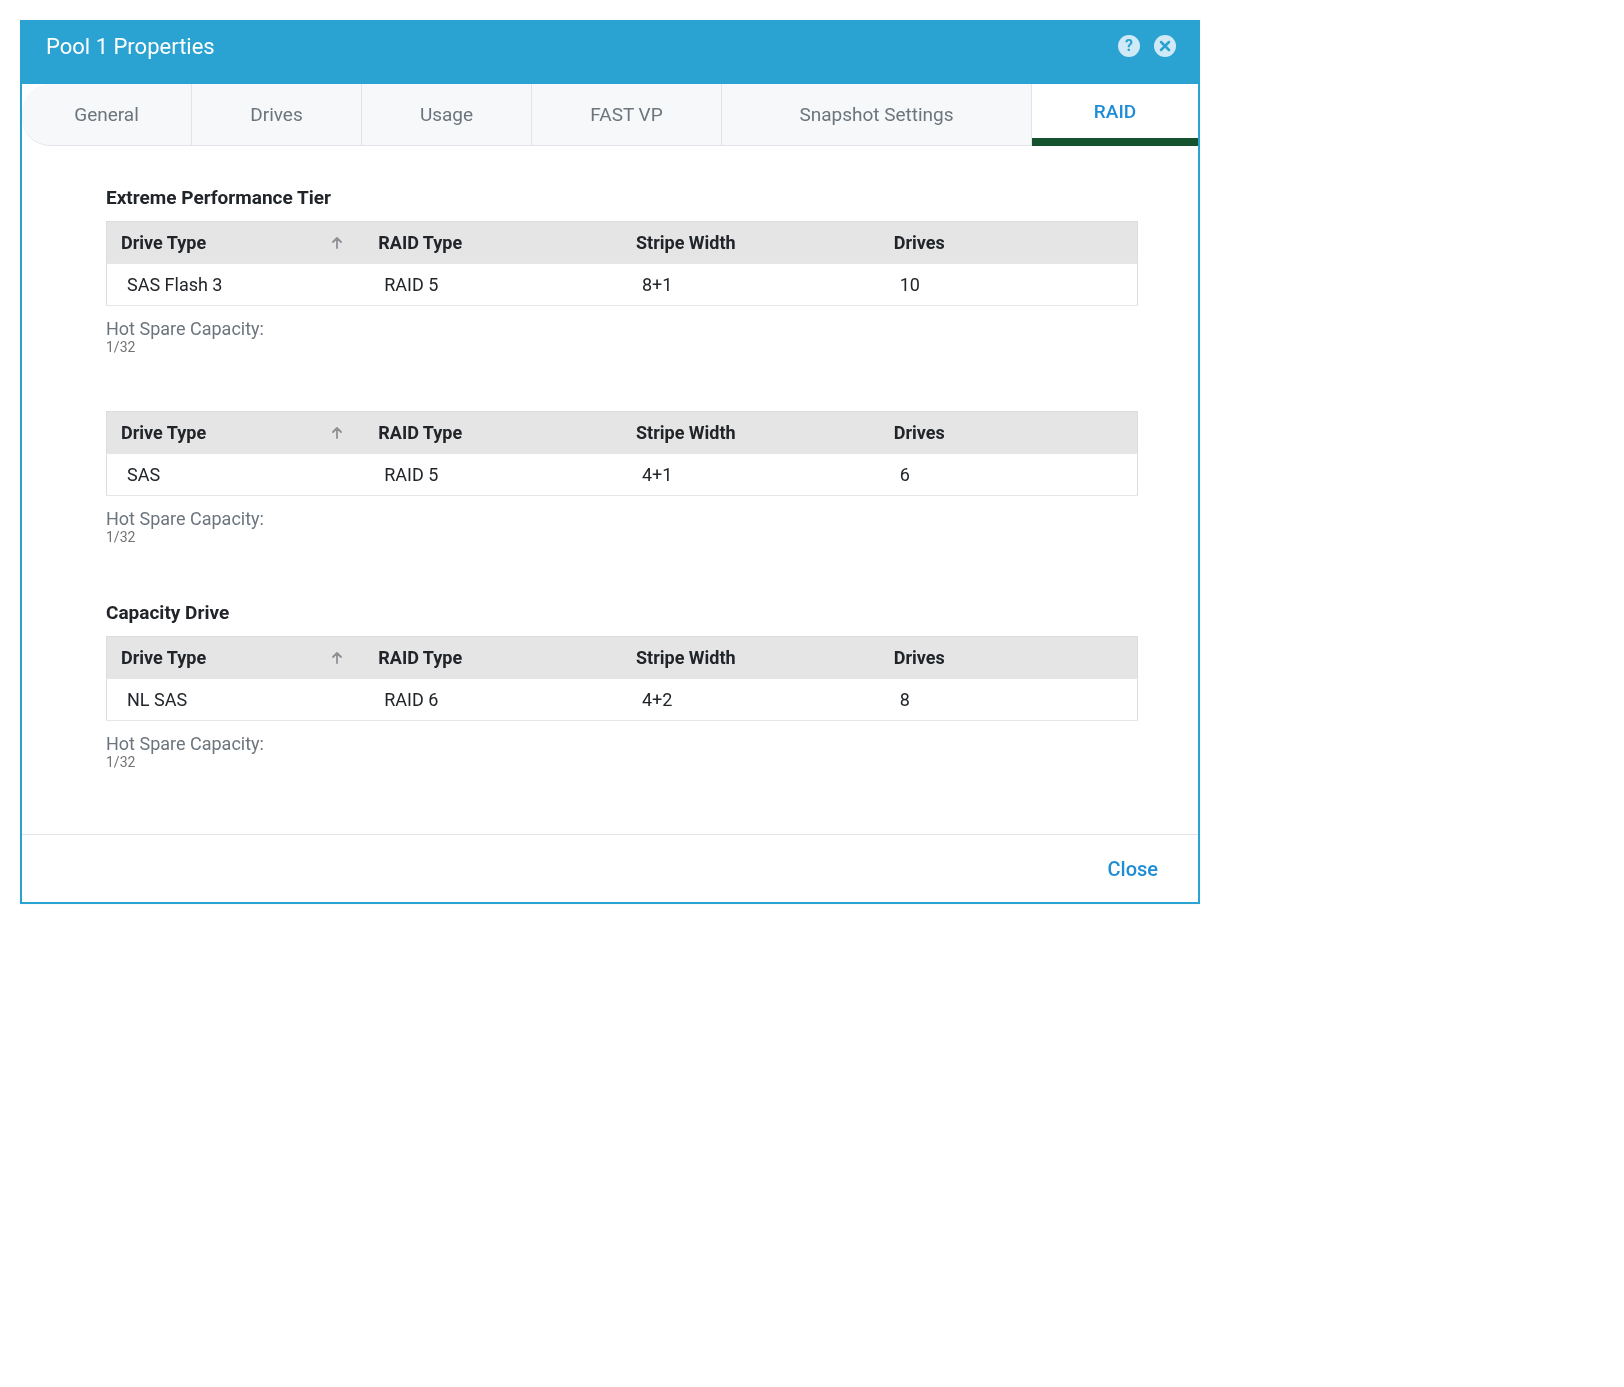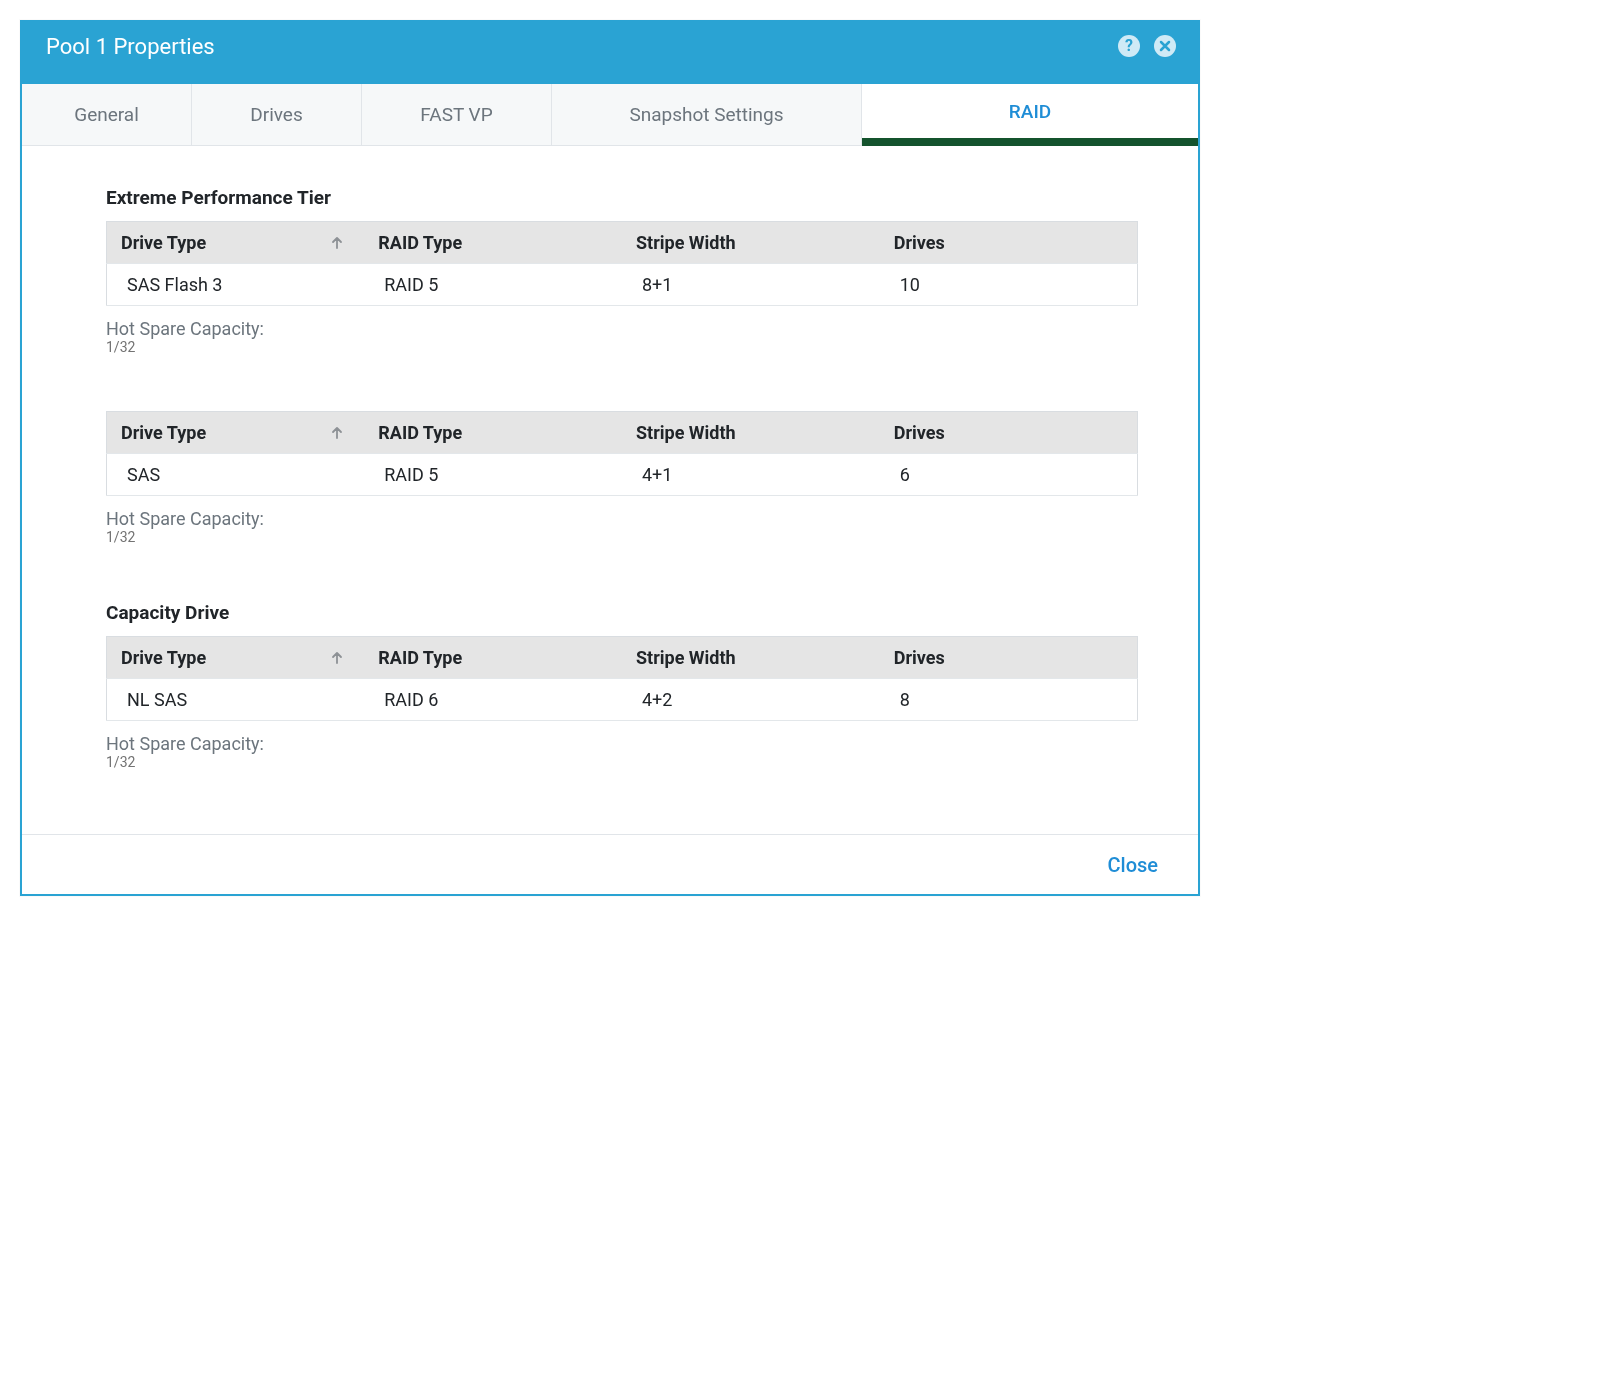--- a/index.html
+++ b/index.html
@@ -45,20 +45,21 @@
     color: #cfeaf6;
     cursor: pointer;
   }
   .titlebar .icon-btn svg { display: block; }
 
   .tabs {
     display: flex;
     height: 62px;
     border-bottom: 1px solid #e1e5e9;
     background: #f6f8f9;
+    border-radius: 28px;
   }
   .tab {
     display: flex;
     align-items: center;
     justify-content: center;
     color: #6c757d;
     font-size: 19px;
     padding: 0 28px;
     border-right: 1px solid #e1e5e9;
     cursor: pointer;
@@ -137,21 +138,21 @@
     font-size: 18px;
     width: 262px;
   }
   .hotspare-value {
     color: #737373;
     font-size: 14px;
   }
 
   .footer {
     border-top: 1px solid #e1e5e9;
-    height: 60px;
+    height: 68px;
     display: flex;
     align-items: center;
     justify-content: flex-end;
     padding: 0 40px;
   }
   .close-link {
     color: #1f8dd6;
     font-size: 20px;
     font-weight: 500;
     cursor: pointer;
@@ -177,20 +178,21 @@
             <circle cx="12" cy="12" r="11" fill="#cfeaf6"></circle>
             <path d="M8 8 L16 16 M16 8 L8 16" stroke="#2aa3d3" stroke-width="2.5" stroke-linecap="round"></path>
           </svg>
       </span>
     </div>
   </div>
 
   <div class="tabs">
     <div class="tab tab-general">General</div>
     <div class="tab tab-drives">Drives</div>
+    <div class="tab tab-usage">Usage</div>
     <div class="tab tab-fastvp">FAST VP</div>
     <div class="tab tab-snapshot">Snapshot Settings</div>
     <div class="tab tab-raid active">RAID</div>
   </div>
 
   <div class="content">
 
     <div class="tier-section">
       <div class="tier-title">Extreme Performance Tier</div>
       <table class="tier-table">

